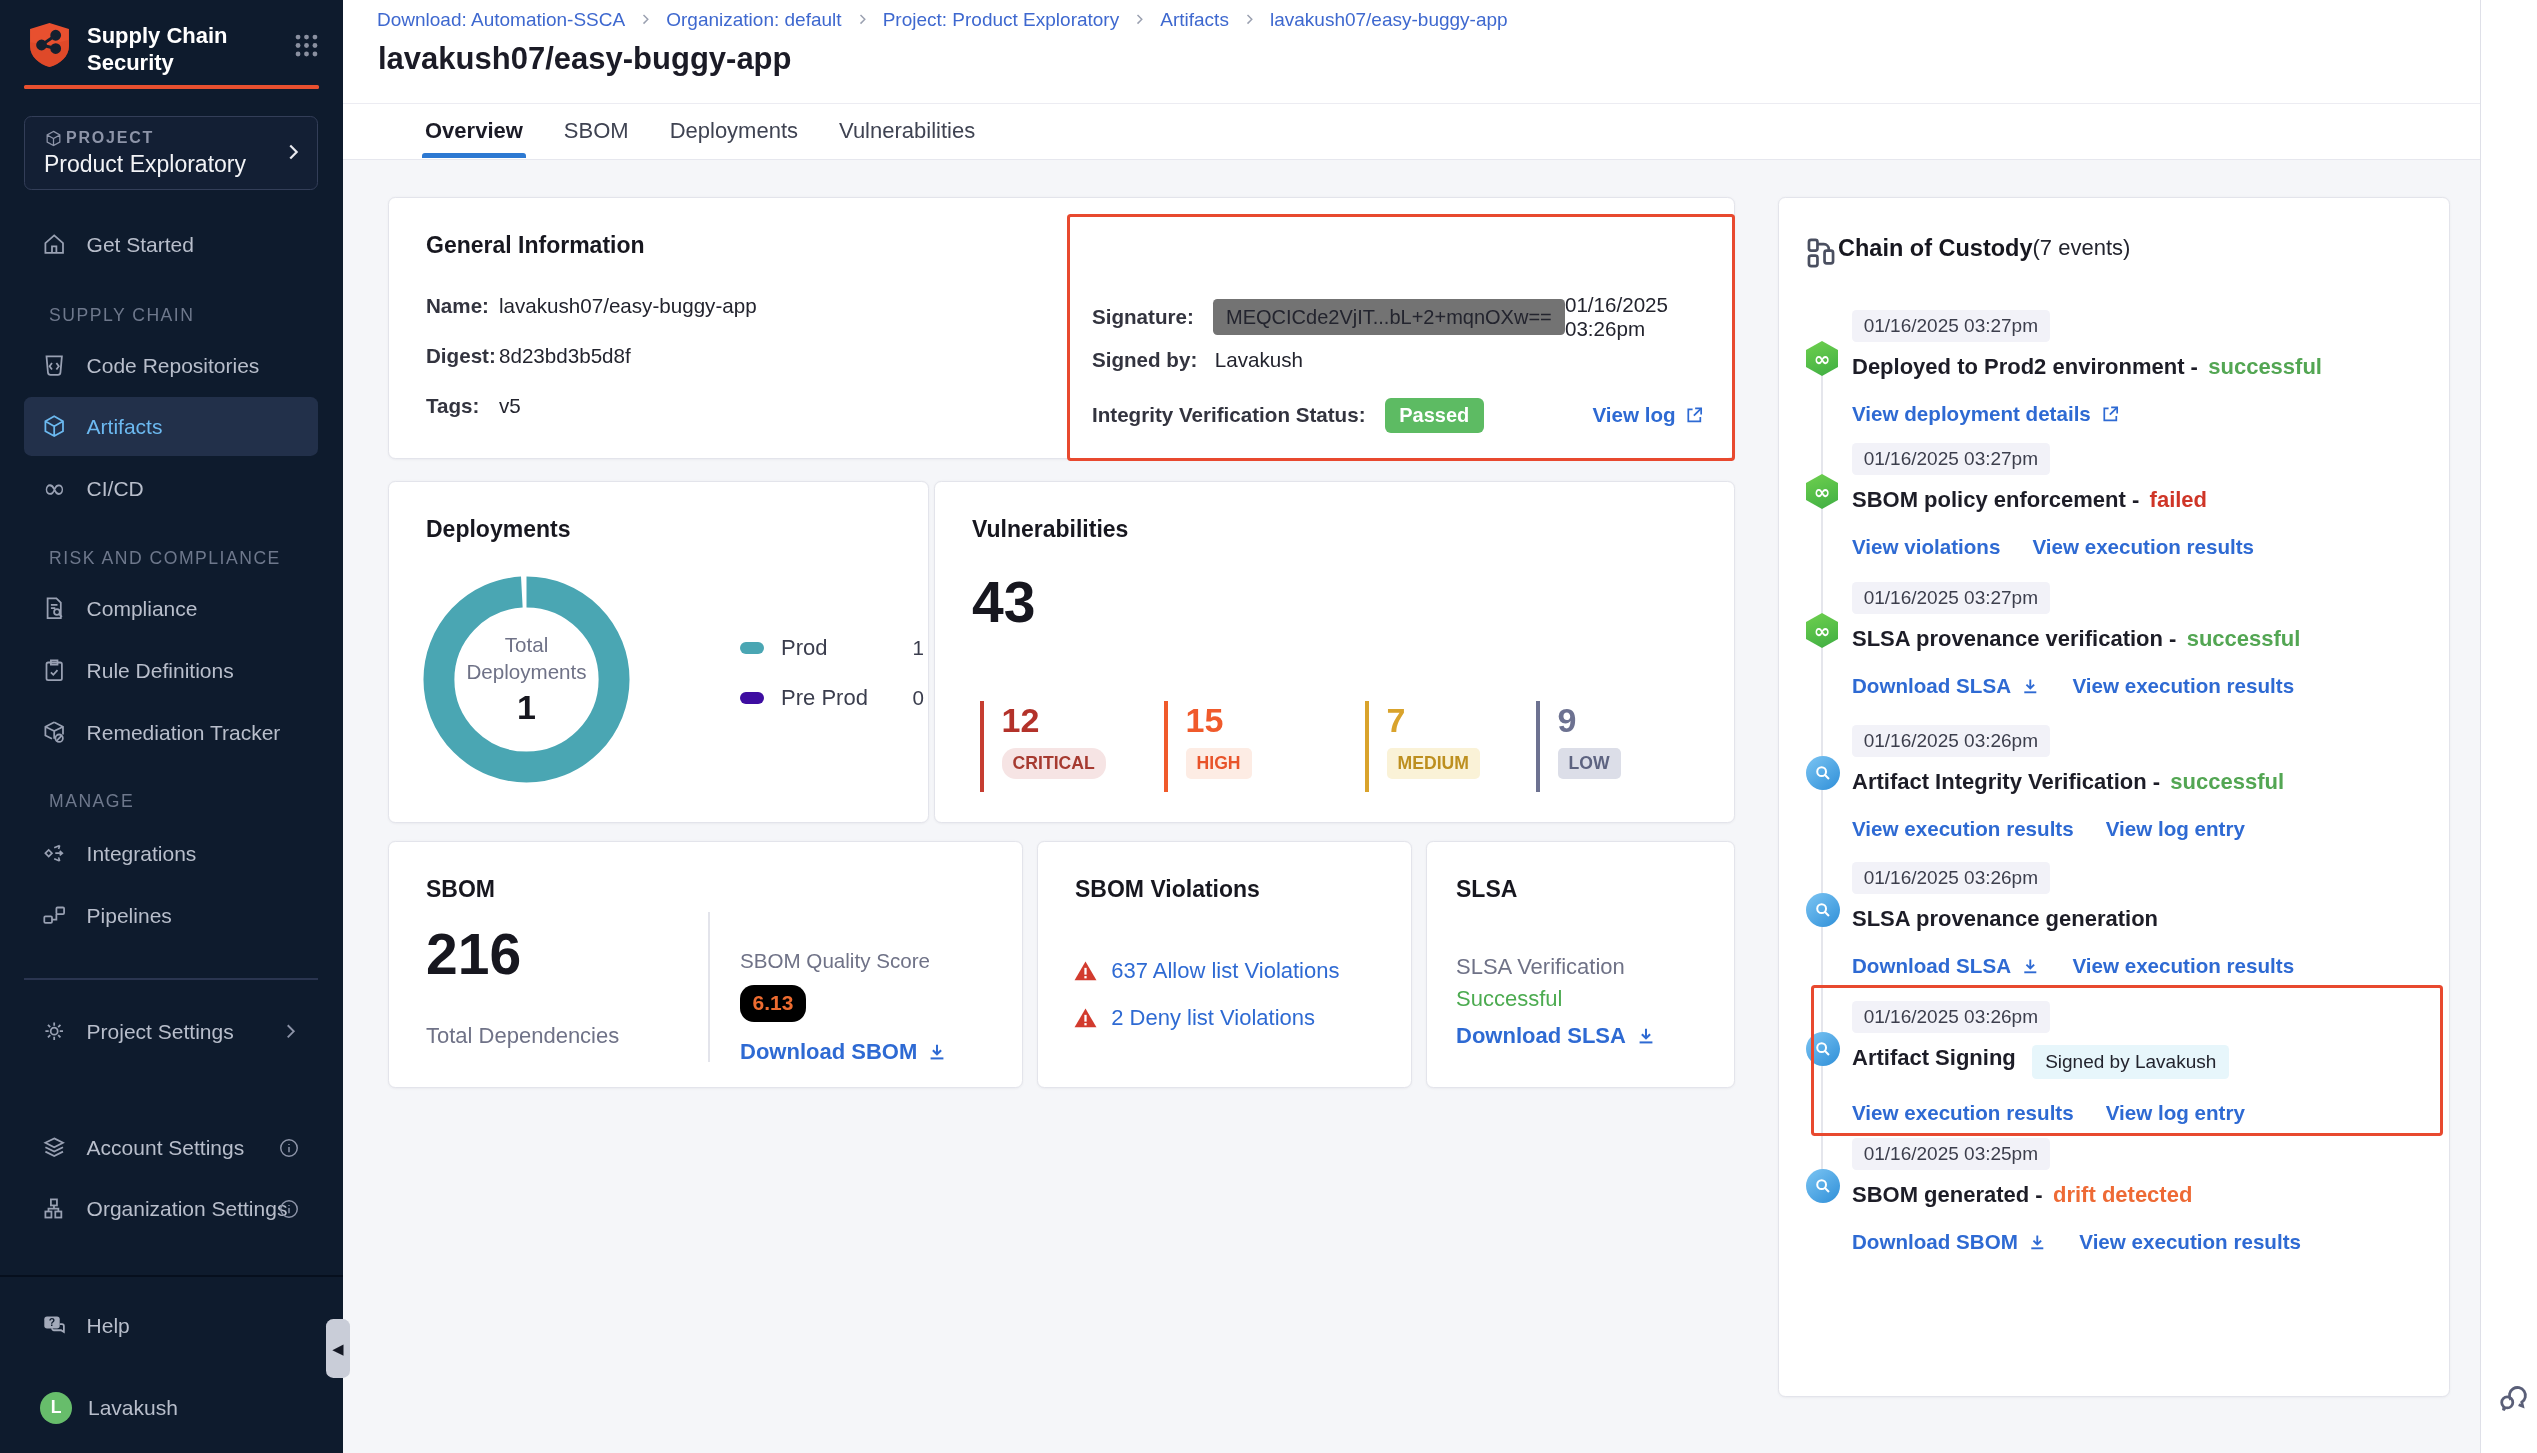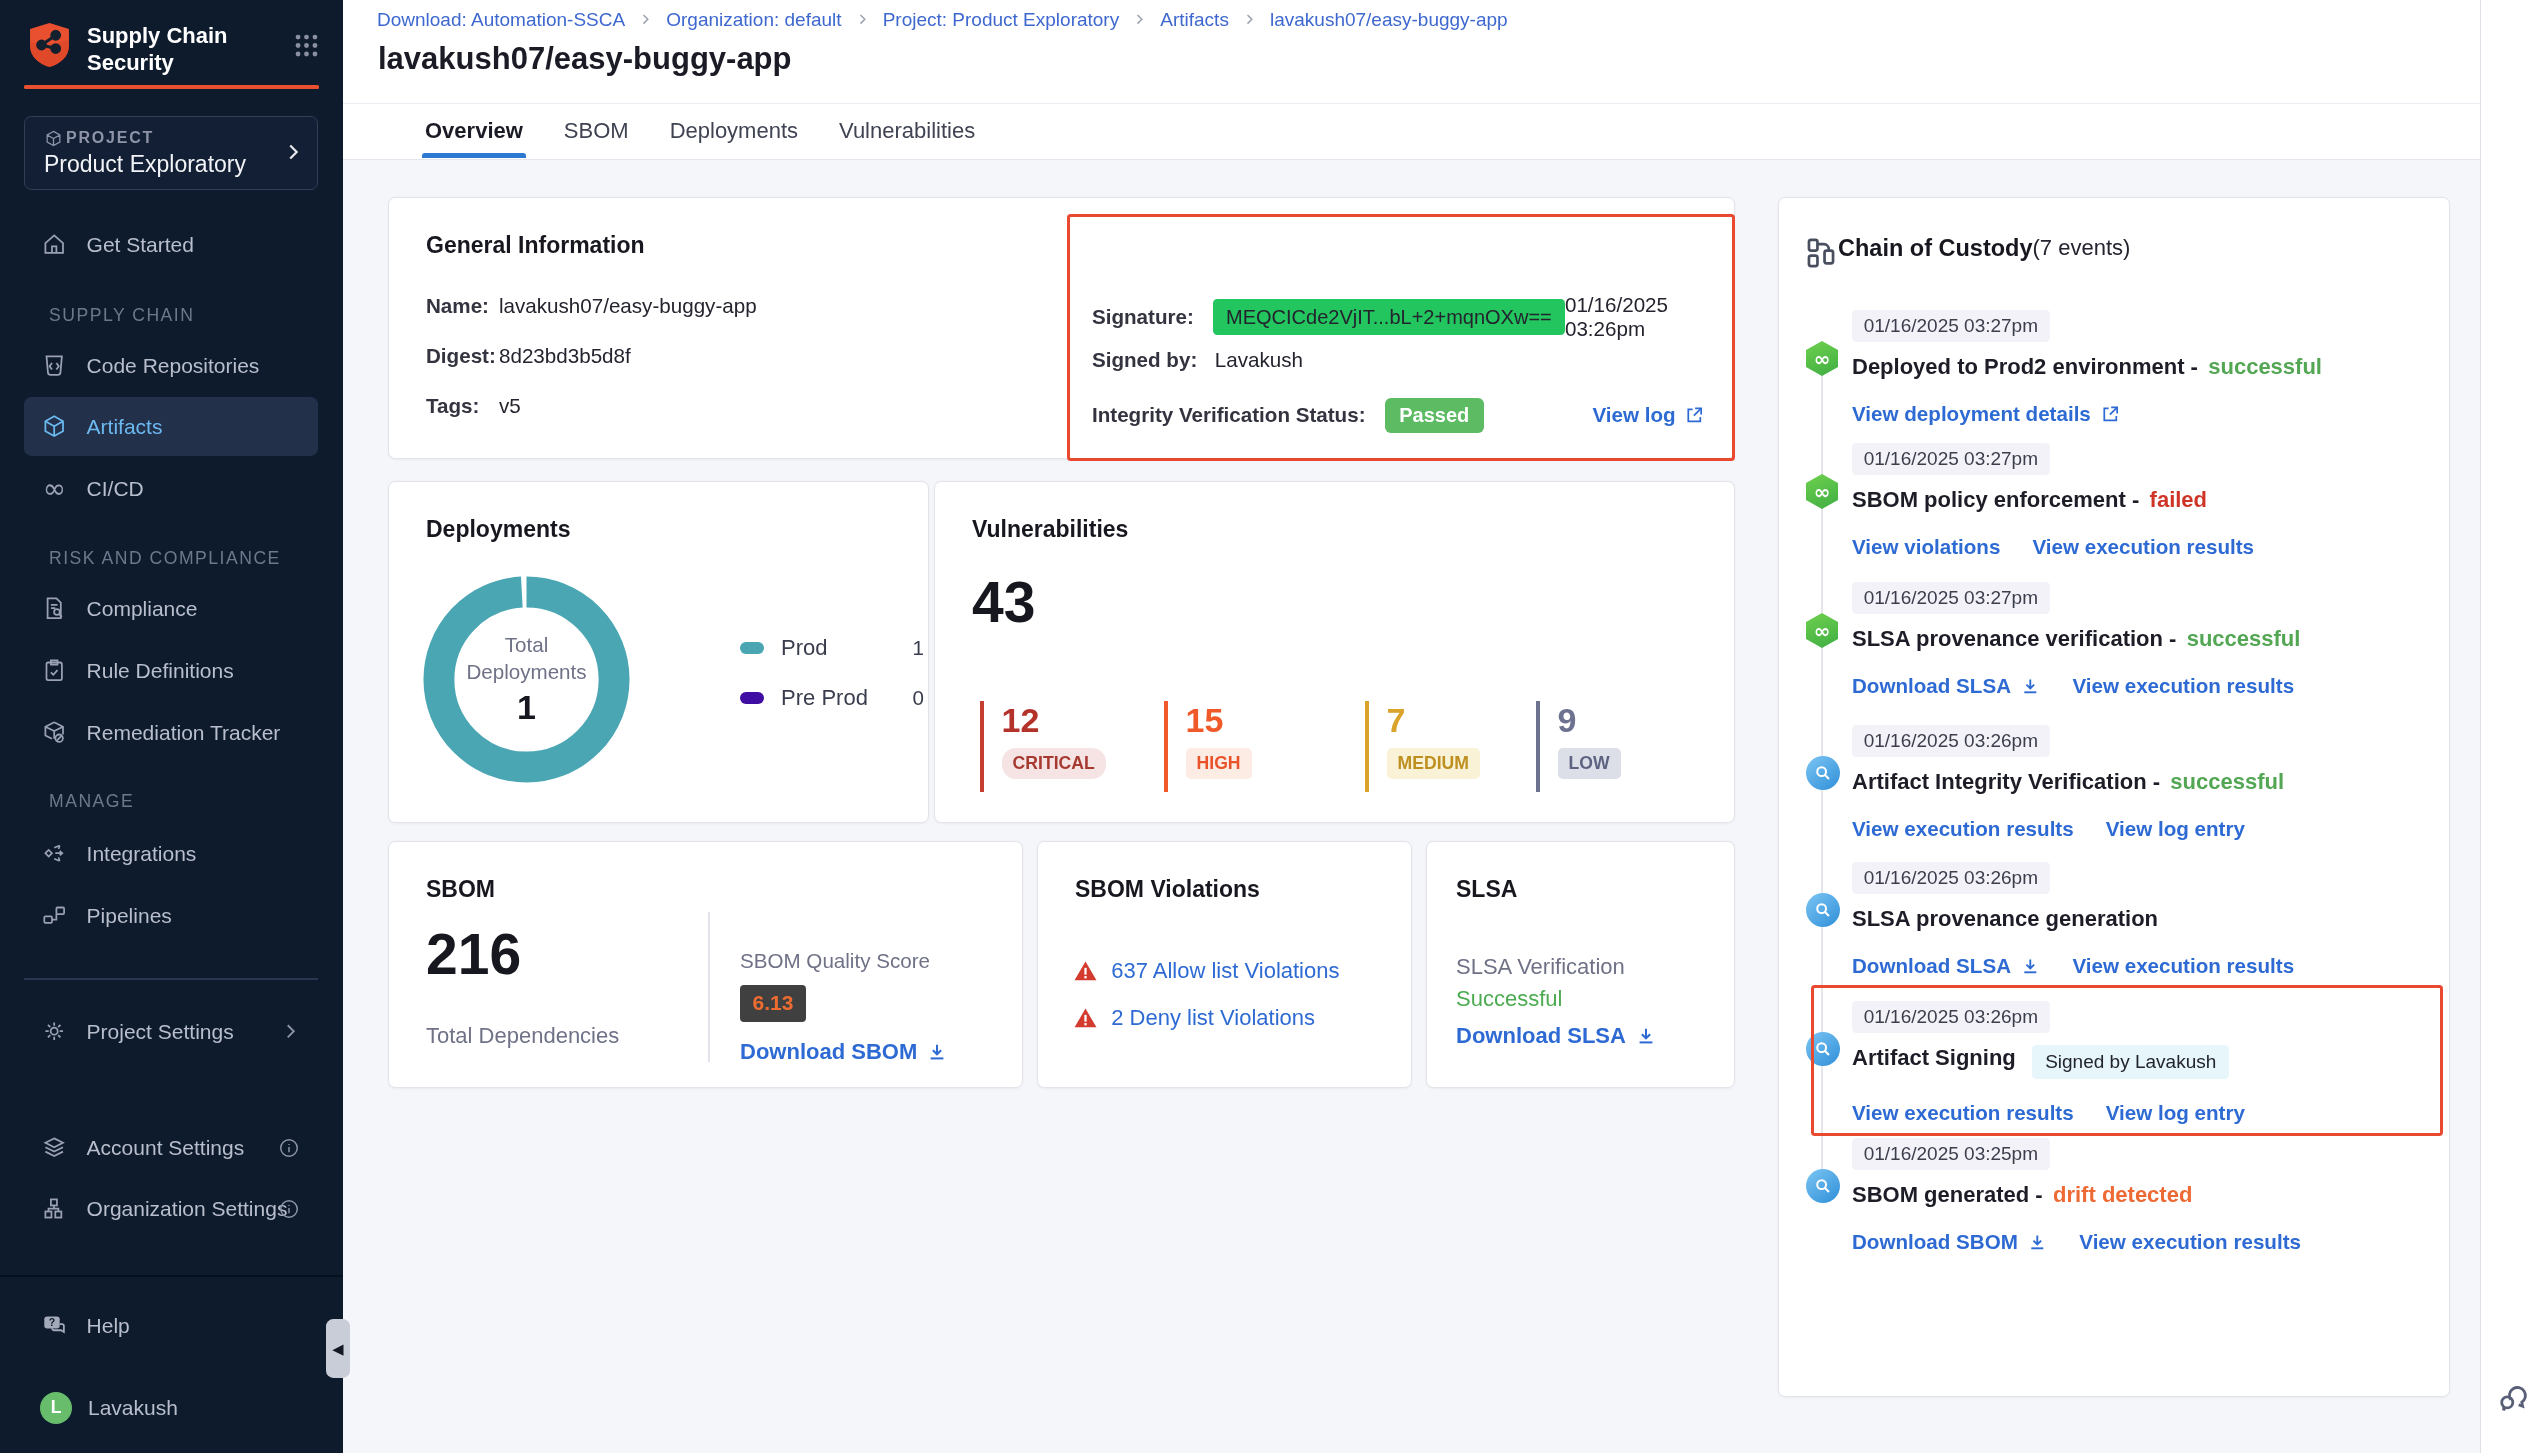--- a/index.html
+++ b/index.html
@@ -45,21 +45,21 @@
   .content{position:absolute;left:343px;top:160px;width:2137px;height:1294px;background:#f5f6f9;}
   .card{position:absolute;background:#fff;border:0.7px solid #e3e4eb;border-radius:7.3px;box-shadow:0 0.7px 2.2px rgba(40,41,61,0.05);}
   .card-title{position:absolute;left:37px;top:34px;font-size:23px;font-weight:700;color:#17171f;}
   .ann{position:absolute;border:3.7px solid #e8492f;border-radius:3.7px;z-index:5;pointer-events:none;}
 
   
   .gi-row{position:absolute;left:37px;display:flex;align-items:center;font-size:20.6px;color:#23242e;}
   .gi-label{font-weight:700;color:#33343f;min-width:73px;}
   .sig-area-row{position:absolute;left:703px;right:29px;display:flex;align-items:center;font-size:20.6px;color:#23242e;}
   .sig-label{font-weight:700;color:#33343f;}
-  .sig-chip{margin-left:19px;background:#22c55e;border-radius:4.4px;padding:6.6px 13.2px;font-size:20px;color:#23242e;}
+  .sig-chip{margin-left:19px;background:#737373;border-radius:4.4px;padding:6.6px 13.2px;font-size:20px;color:#23242e;}
   .sig-time{margin-left:auto;}
   .badge-passed{margin-left:19px;background:#5dbb63;color:#fff;font-weight:700;font-size:20px;padding:5.9px 14.7px;border-radius:5.9px;}
   .link{color:#2e6ad3;font-weight:700;cursor:pointer;display:inline-flex;align-items:center;gap:8.8px;text-decoration:none;}
   .viewlog{margin-left:auto;font-size:20.6px;}
 
   
   .donut-wrap{position:absolute;left:33px;top:93px;width:209px;height:209px;}
   .donut-center{position:absolute;left:0;top:0;width:209px;height:209px;display:flex;flex-direction:column;align-items:center;justify-content:center;text-align:center;}
   .donut-label{font-size:20.6px;color:#6f7287;width:125px;line-height:26.4px;}
   .donut-value{font-size:34px;font-weight:700;color:#17171f;margin-top:2.9px;}
@@ -80,21 +80,21 @@
   .sev.high{border-color:#f05a2b;} .sev.high .sev-num{color:#f05a2b;} .sev.high .sev-badge{background:#fdece4;color:#e8532a;}
   .sev.medium{border-color:#d9a32c;} .sev.medium .sev-num{color:#d9a32c;} .sev.medium .sev-badge{background:#faf2d7;color:#bd8f1f;}
   .sev.low{border-color:#6d7291;} .sev.low .sev-num{color:#6d7291;} .sev.low .sev-badge{background:#dcdee8;color:#5d6380;}
 
   
   .sbom-total{position:absolute;left:37px;top:79px;font-size:57px;font-weight:700;color:#17171f;}
   .sbom-total-label{position:absolute;left:37px;top:181px;font-size:22px;color:#6f7287;}
   .vdiv{position:absolute;left:319px;top:70px;width:1.5px;height:150px;background:#e3e4eb;}
   .sbom-right{position:absolute;left:351px;top:107px;}
   .muted{font-size:20.6px;color:#6f7287;}
-  .score-badge{display:inline-block;margin-top:11.7px;background:#404040;color:#ee6c30;font-weight:700;font-size:21px;padding:6.6px 12.5px;border-radius:4px;}
+  .score-badge{display:inline-block;margin-top:11.7px;background:#000000;color:#ee6c30;font-weight:700;font-size:21px;padding:6.6px 12.5px;border-radius:14px;}
   .dl-row{margin-top:17.6px;font-size:22px;}
 
   
   .vio-row{position:absolute;left:35px;display:flex;align-items:center;gap:13.2px;font-size:22px;}
   .vio-row .link{font-weight:500;}
 
   
   .slsa-line1{position:absolute;left:29px;top:112px;}
   .slsa-line2{position:absolute;left:29px;top:144px;font-size:22px;color:#4cab50;}
   .slsa-line3{position:absolute;left:29px;top:181px;font-size:22px;}

